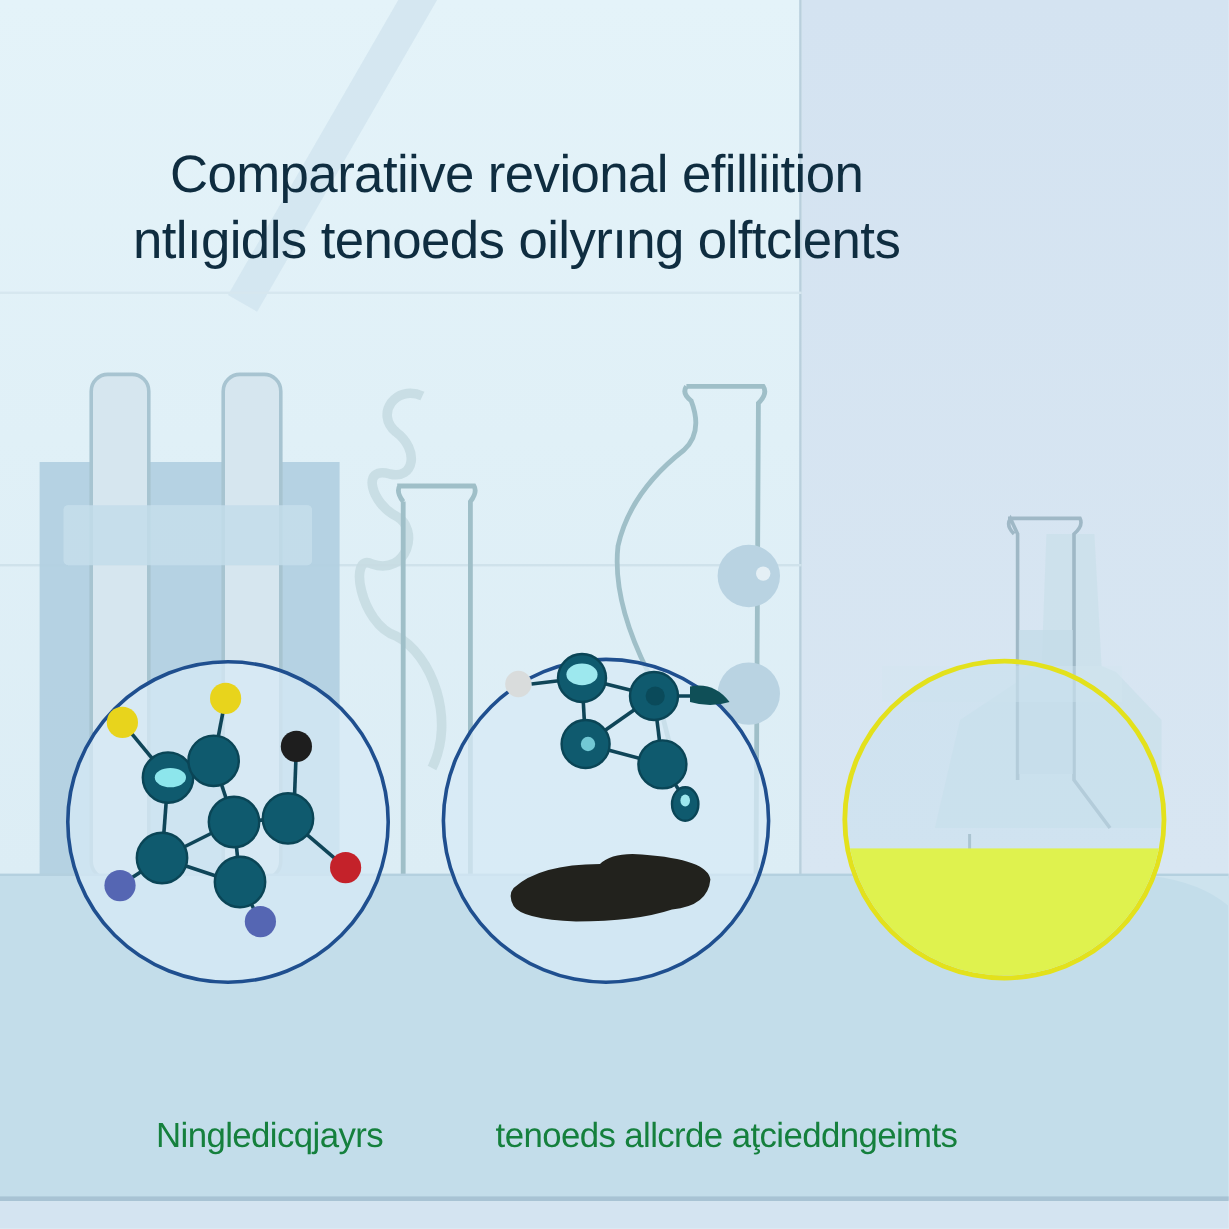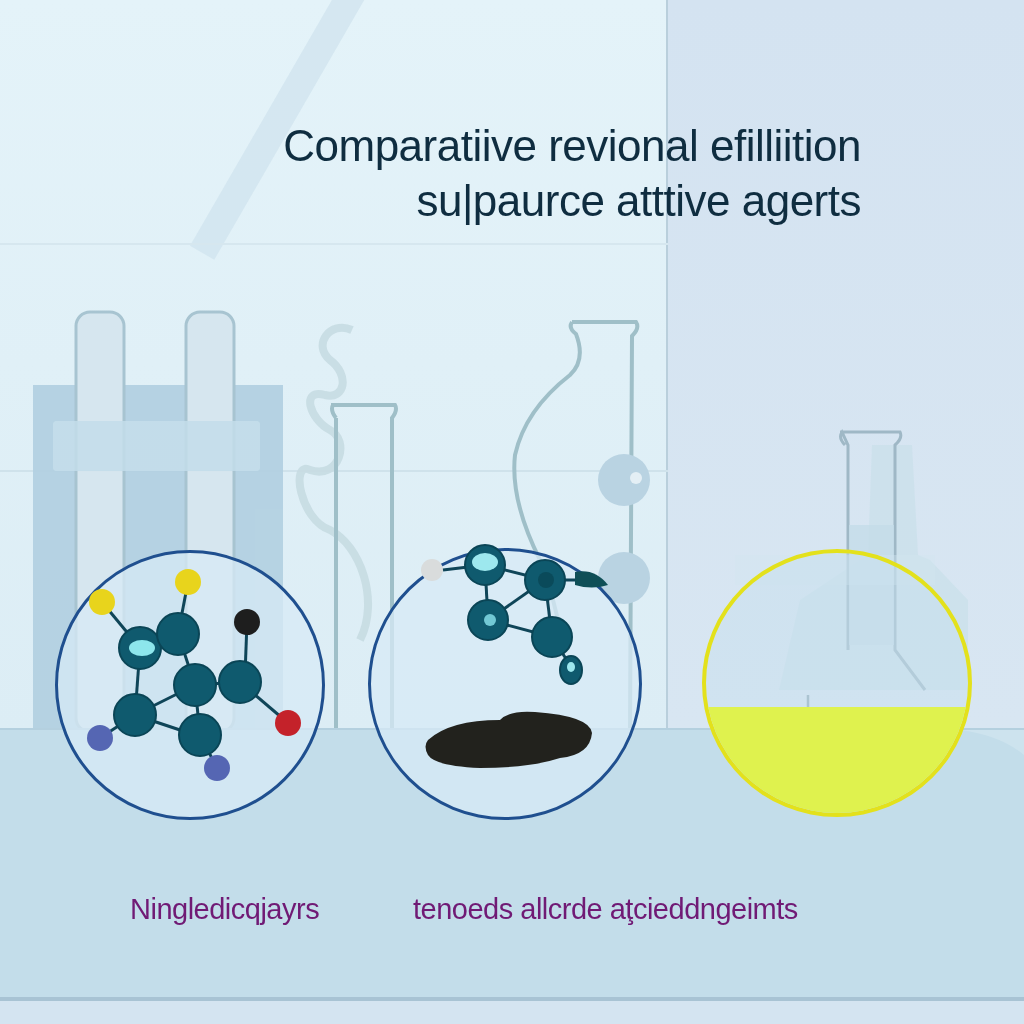--- a/index.html
+++ b/index.html
@@ -17,28 +17,28 @@
       transform: rotate(30deg); transform-origin: top left; opacity: 0.9;
     }
     .shelf-line { left: 0; top: 470px; width: 668px; height: 2px; background: #cfe2eb; }
     .shelf-line-top { left: 0; top: 243px; width: 668px; height: 2px; background: #d6e7ef; }
     .counter { left: 0; top: 730px; width: 1024px; height: 270px; background: #c3ddea; }
     .counter-edge { left: 0; top: 728px; width: 1024px; height: 4px; background: #b4d0df; }
     .floor-line { left: 0; top: 997px; width: 1024px; height: 4px; background: #a8c3d4; }
     .floor { left: 0; top: 1001px; width: 1024px; height: 23px; background: #d4e4f1; }
 
     .title {
-      left: 0; top: 118px; width: 861px; text-align: right;
+      left: 0; top: 118px; width: 861px; text-align: center;
       color: #0f2d40; font-size: 44px; line-height: 55px; font-weight: 400;
       letter-spacing: -0.5px;
     }
     .title div { white-space: nowrap; }
 
     .caption {
-      top: 893px; color: #701a75; font-size: 29px; white-space: nowrap; letter-spacing: -0.5px; text-align: right;
+      top: 931px; color: #15803d; font-size: 29px; white-space: nowrap; letter-spacing: -0.5px; text-align: right;
     }
     .caption-1 { left: 130px; }
     .caption-2 { left: 413px; }
 
     .circle {
       position: absolute; border-radius: 50%;
       box-sizing: border-box;
     }
     .c1 { left: 55px; top: 550px; width: 270px; height: 270px; border: 3px solid #1f4f8f; background: rgba(215,234,245,0.75); }
     .c2 { left: 368px; top: 548px; width: 274px; height: 272px; border: 3px solid #1f4f8f; background: rgba(215,234,245,0.75); }
@@ -96,21 +96,21 @@
 <div class="layer counter-edge"></div>
 <div class="layer counter"></div>
 <svg class="layer" style="left:960px;top:730px" width="64" height="60">
   <path d="M0 0 Q40 5 64 25 L64 0 Z" fill="#cde3ee"></path>
 </svg>
 <div class="layer floor-line"></div>
 <div class="layer floor"></div>
 
 <div class="layer title">
   <div>Comparatiive revional efilliition</div>
-  <div>su|paurce atttive agerts</div>
+  <div>ntlıgidls tenoeds oilyrıng olftclents</div>
 </div>
 
 <div class="circle c1"></div>
 <svg class="layer" style="left:55px;top:550px" width="270" height="270">
   <g stroke="#0f4558" stroke-width="3" fill="none">
     <line x1="47" y1="52" x2="85" y2="98"></line>
     <line x1="133" y1="32" x2="123" y2="84"></line>
     <line x1="85" y1="98" x2="123" y2="84"></line>
     <line x1="123" y1="84" x2="140" y2="135"></line>
     <line x1="85" y1="98" x2="80" y2="165"></line>

